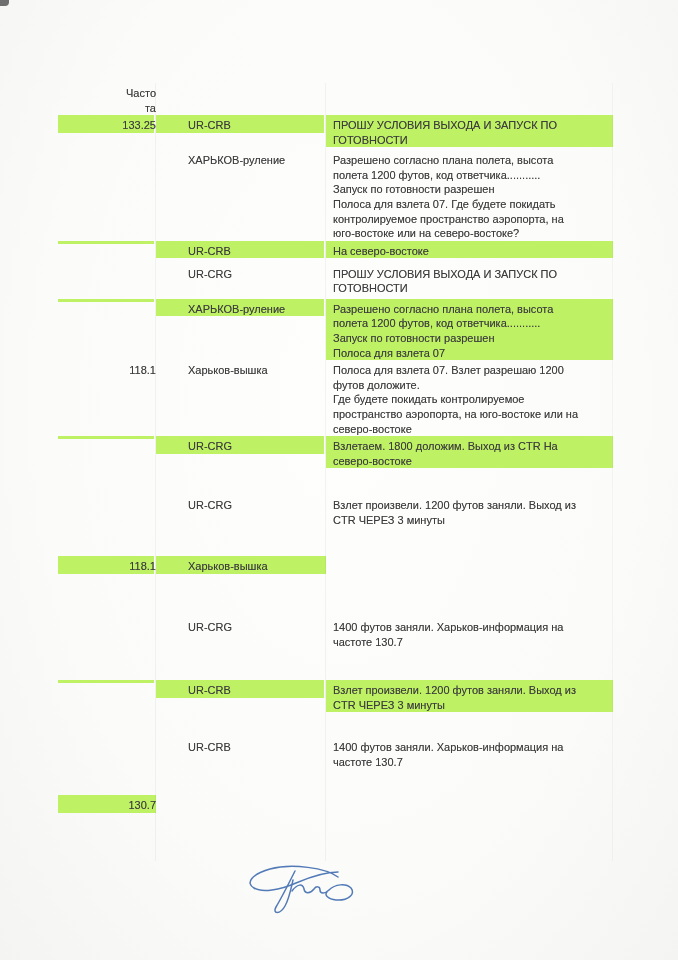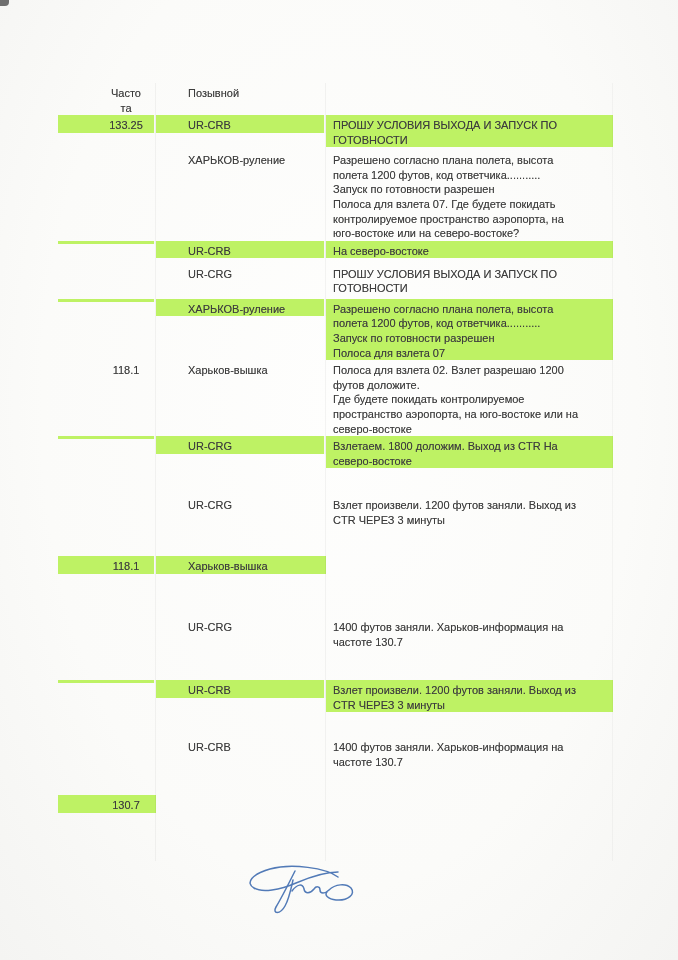--- a/index.html
+++ b/index.html
@@ -27,41 +27,40 @@
   .row{display:flex;align-items:flex-start;}
   .cell{
     box-sizing:border-box;
     padding-top:3px;
     font-size:11px;line-height:14.6px;
     color:#3d3d3d;
     white-space:pre-line;
     text-shadow:0 0 0.5px rgba(70,70,70,0.55);
     min-height:1px;
   }
-  .col-freq{width:98px;padding-left:38px;text-align:center;}
+  .col-freq{width:98px;padding-left:38px;text-align:right;}
   .col-callsign{width:170px;padding-left:32px;}
   .col-message{width:287px;padding-left:7px;}
   .header-row .col-message{padding-left:40px;}
   .row.shaded .cell{background:#bef264;}
   .row.shaded .cell:not(:last-child){box-shadow:inset -2px 0 0 #f8f8f6;}
   .signature-wrap{
     position:absolute;left:240px;top:862px;width:120px;height:54px;
   }
   .signature-wrap svg{display:block;width:100%;height:100%;}
 </style>
 </head>
 <body>
 
 <div class="corner-mark"></div>
 
 <div class="doc-table">
   <div class="row header-row">
       <div class="cell col-freq">Часто
 та</div>
-      <div class="cell col-callsign">Позывной</div>
     </div>
   <div>
       <div class="row shaded" style="min-height: 35px;">
         <div class="cell col-freq">133.25</div>
         <div class="cell col-callsign">UR-CRB</div>
         <div class="cell col-message">ПРОШУ УСЛОВИЯ ВЫХОДА И ЗАПУСК ПО
 ГОТОВНОСТИ</div>
       </div>
       <div class="row" style="min-height: 88px;">
         <div class="cell col-freq"></div>
@@ -88,21 +87,21 @@
         <div class="cell col-freq"></div>
         <div class="cell col-callsign">ХАРЬКОВ-руление</div>
         <div class="cell col-message">Разрешено согласно плана полета, высота
 полета 1200 футов, код ответчика...........
 Запуск по готовности разрешен
 Полоса для взлета 07</div>
       </div>
       <div class="row" style="min-height: 75px;">
         <div class="cell col-freq">118.1</div>
         <div class="cell col-callsign">Харьков-вышка</div>
-        <div class="cell col-message">Полоса для взлета 02. Взлет разрешаю 1200
+        <div class="cell col-message">Полоса для взлета 07. Взлет разрешаю 1200
 футов доложите.
 Где будете покидать контролируемое
 пространство аэропорта, на юго-востоке или на
 северо-востоке</div>
       </div>
       <div class="row shaded" style="min-height: 59px;">
         <div class="cell col-freq"></div>
         <div class="cell col-callsign">UR-CRG</div>
         <div class="cell col-message">Взлетаем. 1800 доложим. Выход из CTR На
 северо-востоке</div>

